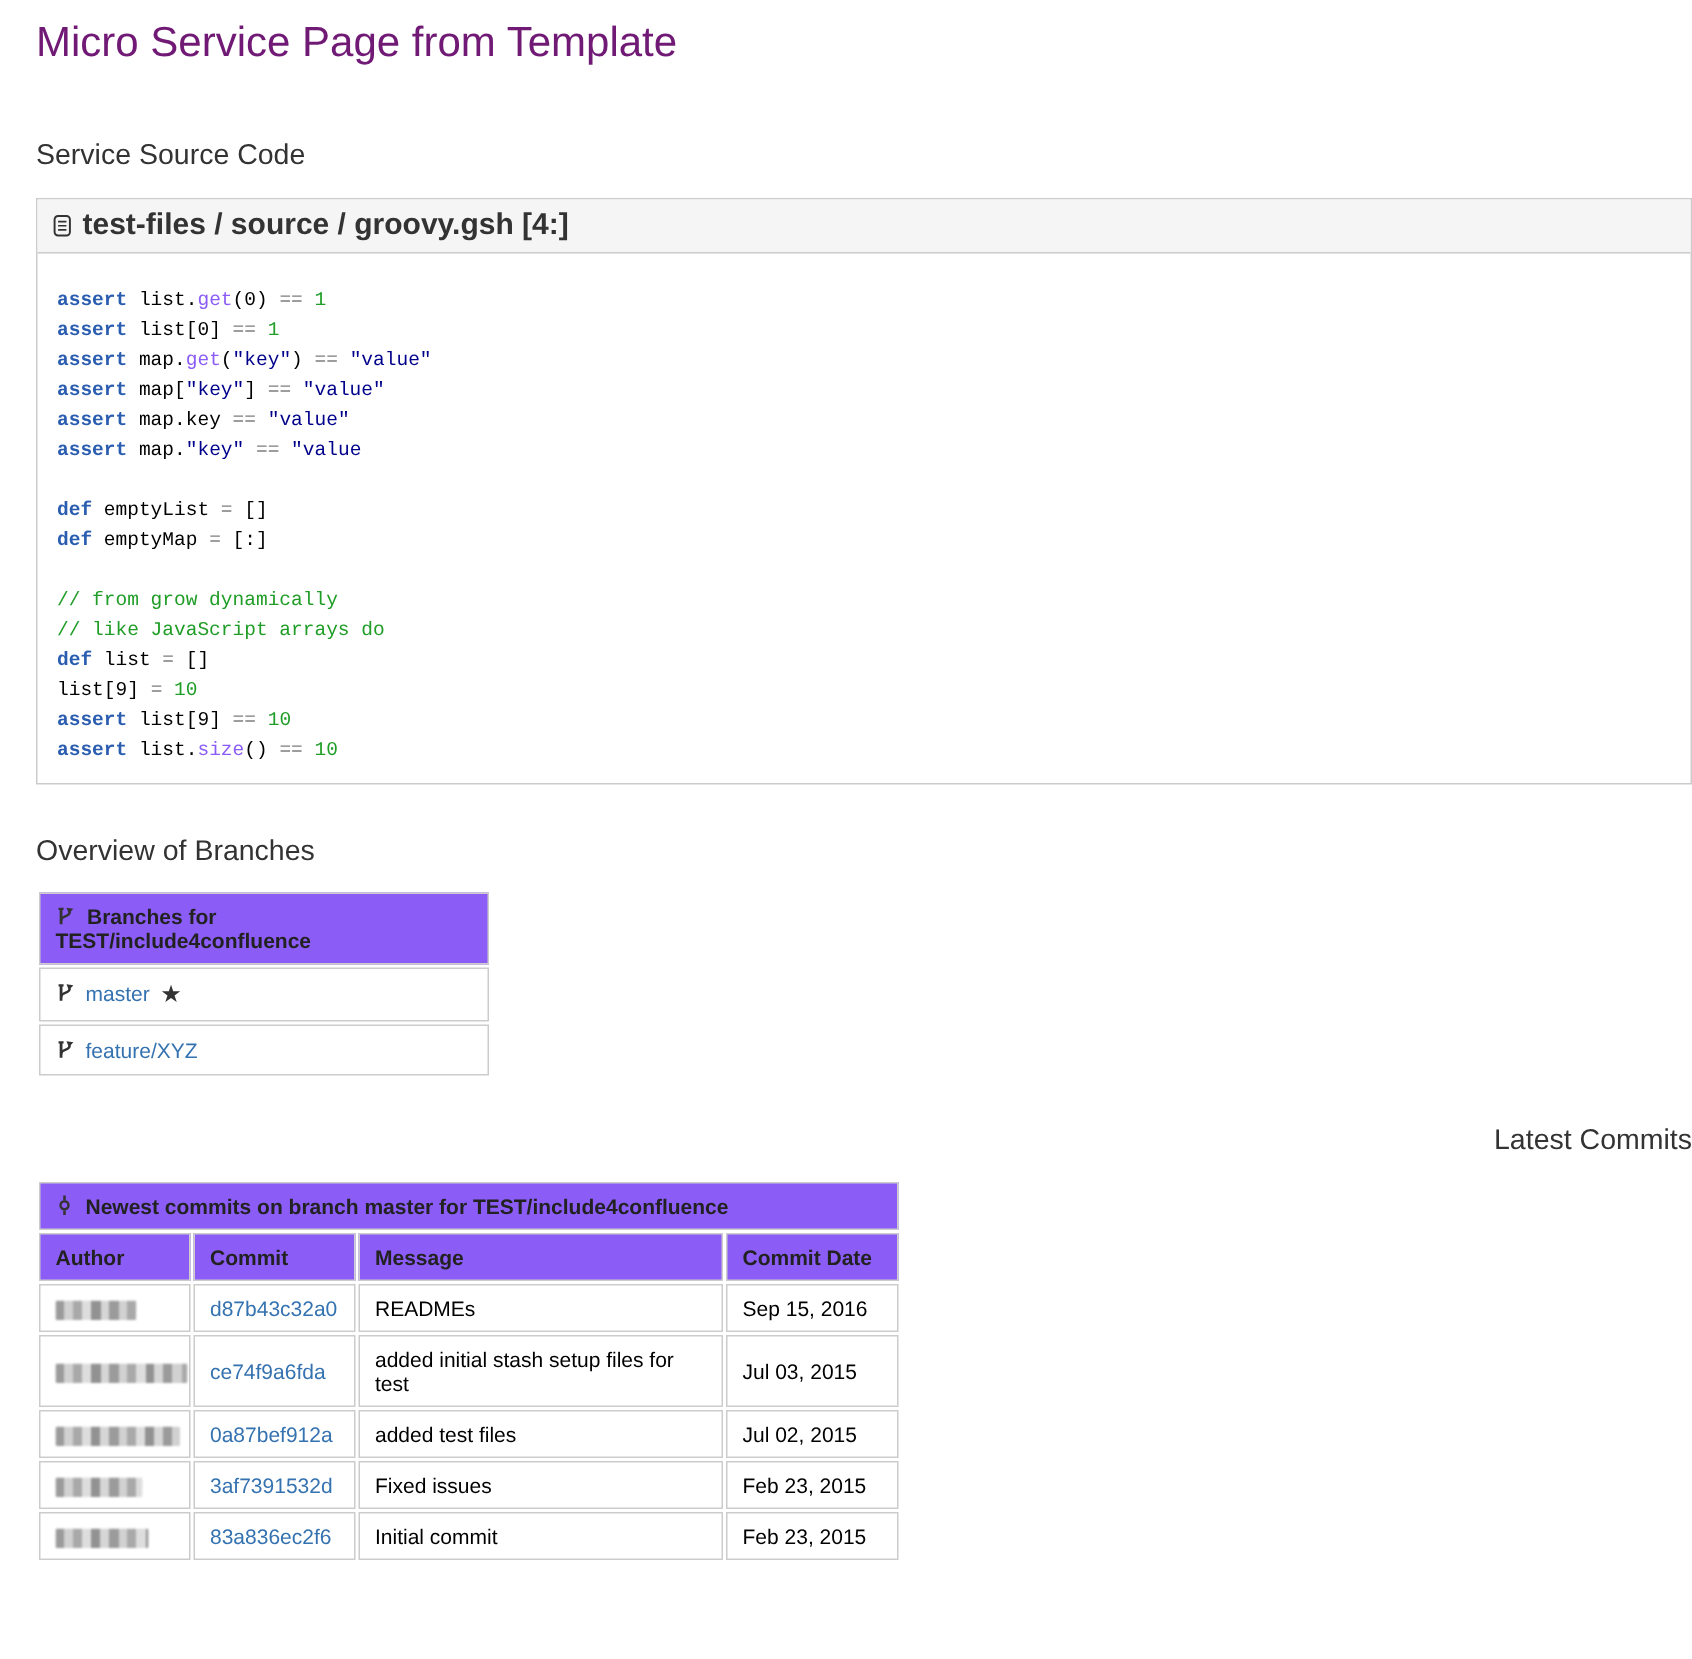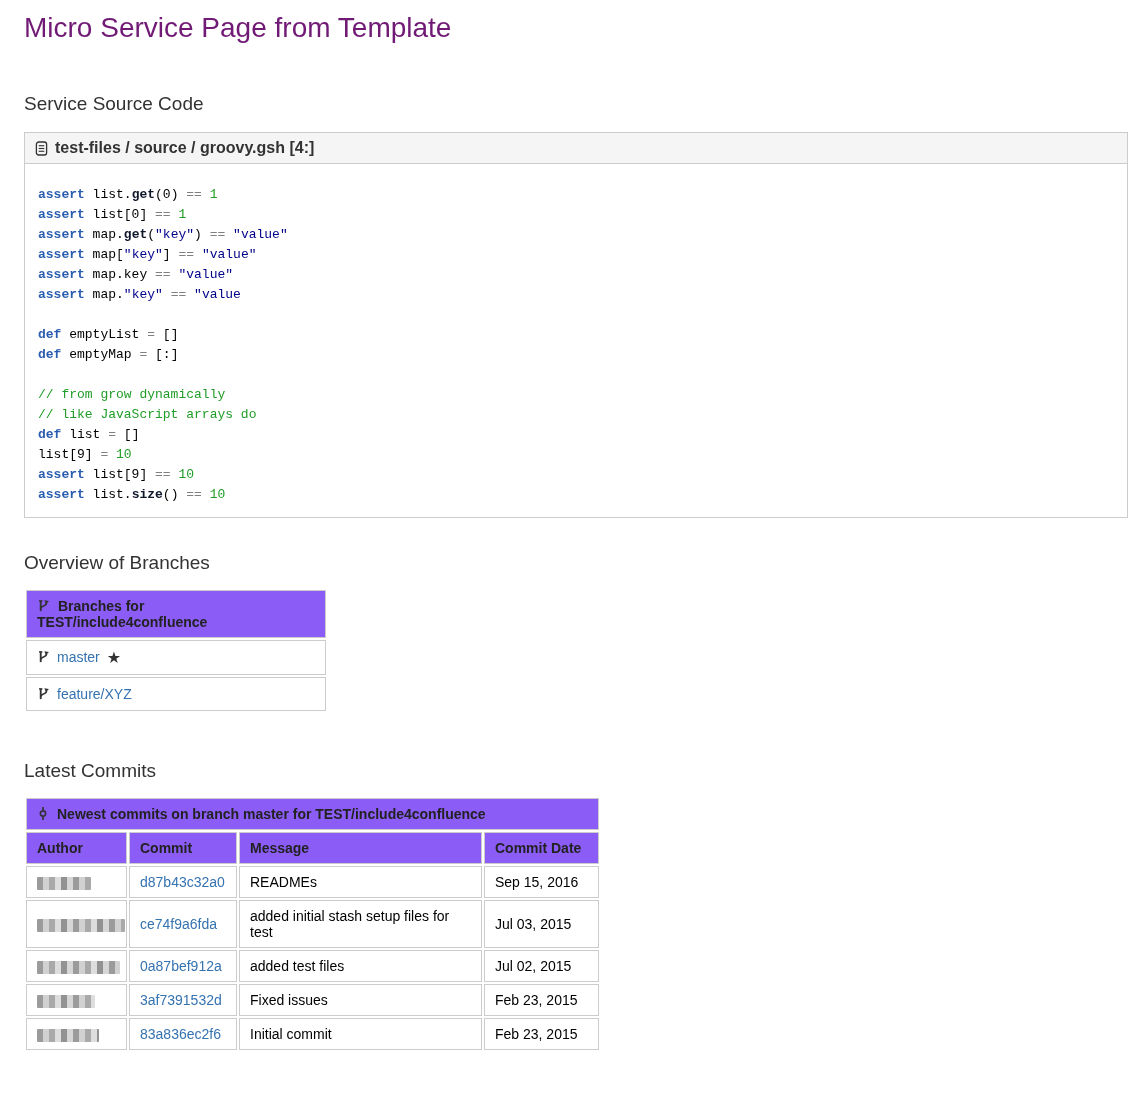--- a/index.html
+++ b/index.html
@@ -14,40 +14,40 @@
   .page-title {
     font-size: 28px; font-weight: 400; color: #701a75;
     margin: 0; line-height: 1.15;
   }
   .section-heading {
     font-size: 19px; font-weight: 400; color: #333;
     margin: 0; line-height: 20px;
   }
   #heading-source   { margin-top: 50px; }
   #heading-branches { margin-top: 35px; }
-  #heading-commits  { margin-top: 48px; }
+  #heading-commits  { margin-top: 32px; text-align: right; }
 
   
   .code-panel { margin-top: 18px; border: 1px solid #ccc; background: #fff; }
   .code-panel-header {
     background: #f5f5f5; border-bottom: 1px solid #ccc;
     padding: 6px 10px; display: flex; align-items: center;
   }
   .code-panel-header .file-icon { display: inline-flex; margin-right: 7px; }
-  .code-panel-title { font-size: 16px; font-weight: bold; color: #333; }
+  .code-panel-title { font-size: 20px; font-weight: bold; color: #333; }
   .code-body {
     padding: 21px 14px 12px 13px;
     font-family: "Liberation Mono", monospace;
     font-size: 13px; line-height: 20px; color: #000;
   }
   .code-line { white-space: pre; }
   .tok-kw { color: #2a5db0; font-weight: bold; }
   .tok-p  { color: #000000; }
   .tok-op { color: #808080; }
-  .tok-m  { color: #0f172a; font-weight: bold; }
+  .tok-m  { color: #8b5cf6; }
   .tok-s  { color: #00008b; }
   .tok-n  { color: #1f9d27; }
   .tok-c  { color: #1f9d27; }
 
   
   table { border-collapse: separate; border-spacing: 2px; table-layout: fixed; }
   th, td { border: 1px solid #ccc; padding: 7px 10px; font-size: 14px; text-align: left; vertical-align: middle; }
   th { background: #8b5cf6; color: #222; font-weight: bold; }
   td { background: #fff; color: #000; }
 

